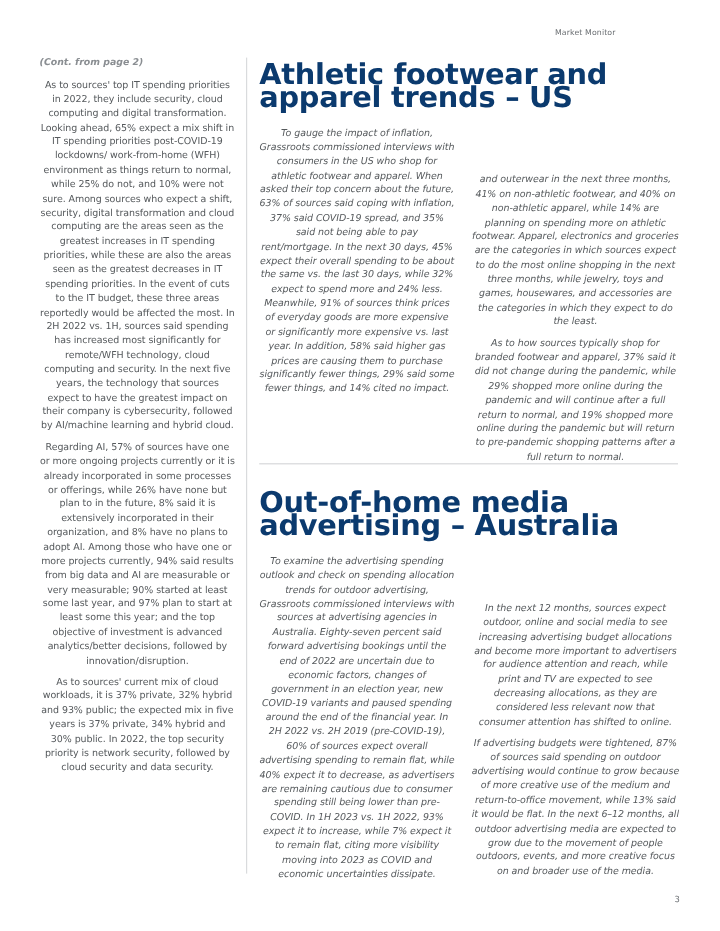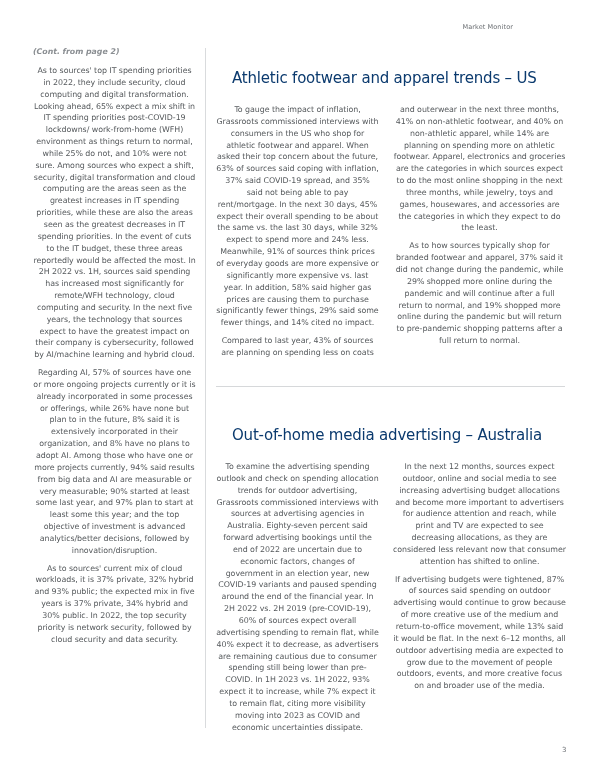--- a/index.html
+++ b/index.html
@@ -6,24 +6,24 @@
     body { width: 600px; height: 776px; position: relative; overflow: hidden;
       font-family: "DejaVu Sans", sans-serif; color: #55595c; }
     .header-label { position: absolute; top: 23px; right: 87px; font-size: 6.5px; color: #6a6e72; letter-spacing: 0.1px; }
     .left-col { position: absolute; left: 33px; top: 46px; width: 163px; }
     .divider-v { position: absolute; left: 205px; top: 48px; width: 1px; height: 680px; background: #d9dbdd; }
     .cont { font-style: italic; font-size: 7.8px; color: #8a8e92; margin: 0 0 8px 0; line-height: 11px; font-weight: bold; }
     p.body { font-size: 7.9px; line-height: 11.85px; margin: 0 0 6px 0; color: #55595c; letter-spacing: -0.05px; text-align: center; }
     .right { position: absolute; left: 216px; width: 350px; }
     .sec1 { top: 53px; }
     .sec2 { top: 410px; }
-    h2 { margin: 16px; font-size: 15px; line-height: 19px; color: #0b3a6e; font-weight: normal; letter-spacing: -0.2px; }
-    .cols { display: flex; justify-content: space-between; margin-top: 14px; }
+    h2 { margin: 0; font-size: 24px; line-height: 19px; color: #0b3a6e; font-weight: bold; letter-spacing: -0.2px; }
+    .cols { display: flex; justify-content: space-between; margin-top: 14px; font-style: italic; }
     .col { width: 163px; }
-    .col2 { width: 173px; }
+    .col2 { width: 173px; margin-top: 39px; }
     .divider-h { position: absolute; left: 216px; top: 386px; width: 349px; height: 1px; background: #d6d8da; }
     .page-num { position: absolute; left: 562px; top: 746px; font-size: 7px; color: #6a6e72; }
   </style>
 </head>
 <body>
 
 <div class="header-label">Market Monitor</div>
 
 <div class="left-col">
   <div class="cont">(Cont. from page 2)</div>
@@ -32,21 +32,20 @@
   <p class="body">As to sources' current mix of cloud workloads, it is 37% private, 32% hybrid and 93% public; the expected mix in five years is 37% private, 34% hybrid and 30% public. In 2022, the top security priority is network security, followed by cloud security and data security.</p>
 </div>
 
 <div class="divider-v"></div>
 
 <div class="right sec1">
   <h2>Athletic footwear and apparel trends – US</h2>
   <div class="cols">
     <div class="col">
       <p class="body">To gauge the impact of inflation, Grassroots commissioned interviews with consumers in the US who shop for athletic footwear and apparel. When asked their top concern about the future, 63% of sources said coping with inflation, 37% said COVID-19 spread, and 35% said not being able to pay rent/mortgage. In the next 30 days, 45% expect their overall spending to be about the same vs. the last 30 days, while 32% expect to spend more and 24% less. Meanwhile, 91% of sources think prices of everyday goods are more expensive or significantly more expensive vs. last year. In addition, 58% said higher gas prices are causing them to purchase significantly fewer things, 29% said some fewer things, and 14% cited no impact.</p>
-      <p class="body">Compared to last year, 43% of sources are planning on spending less on coats</p>
     </div>
     <div class="col col2">
       <p class="body">and outerwear in the next three months, 41% on non-athletic footwear, and 40% on non-athletic apparel, while 14% are planning on spending more on athletic footwear. Apparel, electronics and groceries are the categories in which sources expect to do the most online shopping in the next three months, while jewelry, toys and games, housewares, and accessories are the categories in which they expect to do the least.</p>
       <p class="body">As to how sources typically shop for branded footwear and apparel, 37% said it did not change during the pandemic, while 29% shopped more online during the pandemic and will continue after a full return to normal, and 19% shopped more online during the pandemic but will return to pre-pandemic shopping patterns after a full return to normal.</p>
     </div>
   </div>
 </div>
 
 <div class="divider-h"></div>
 

